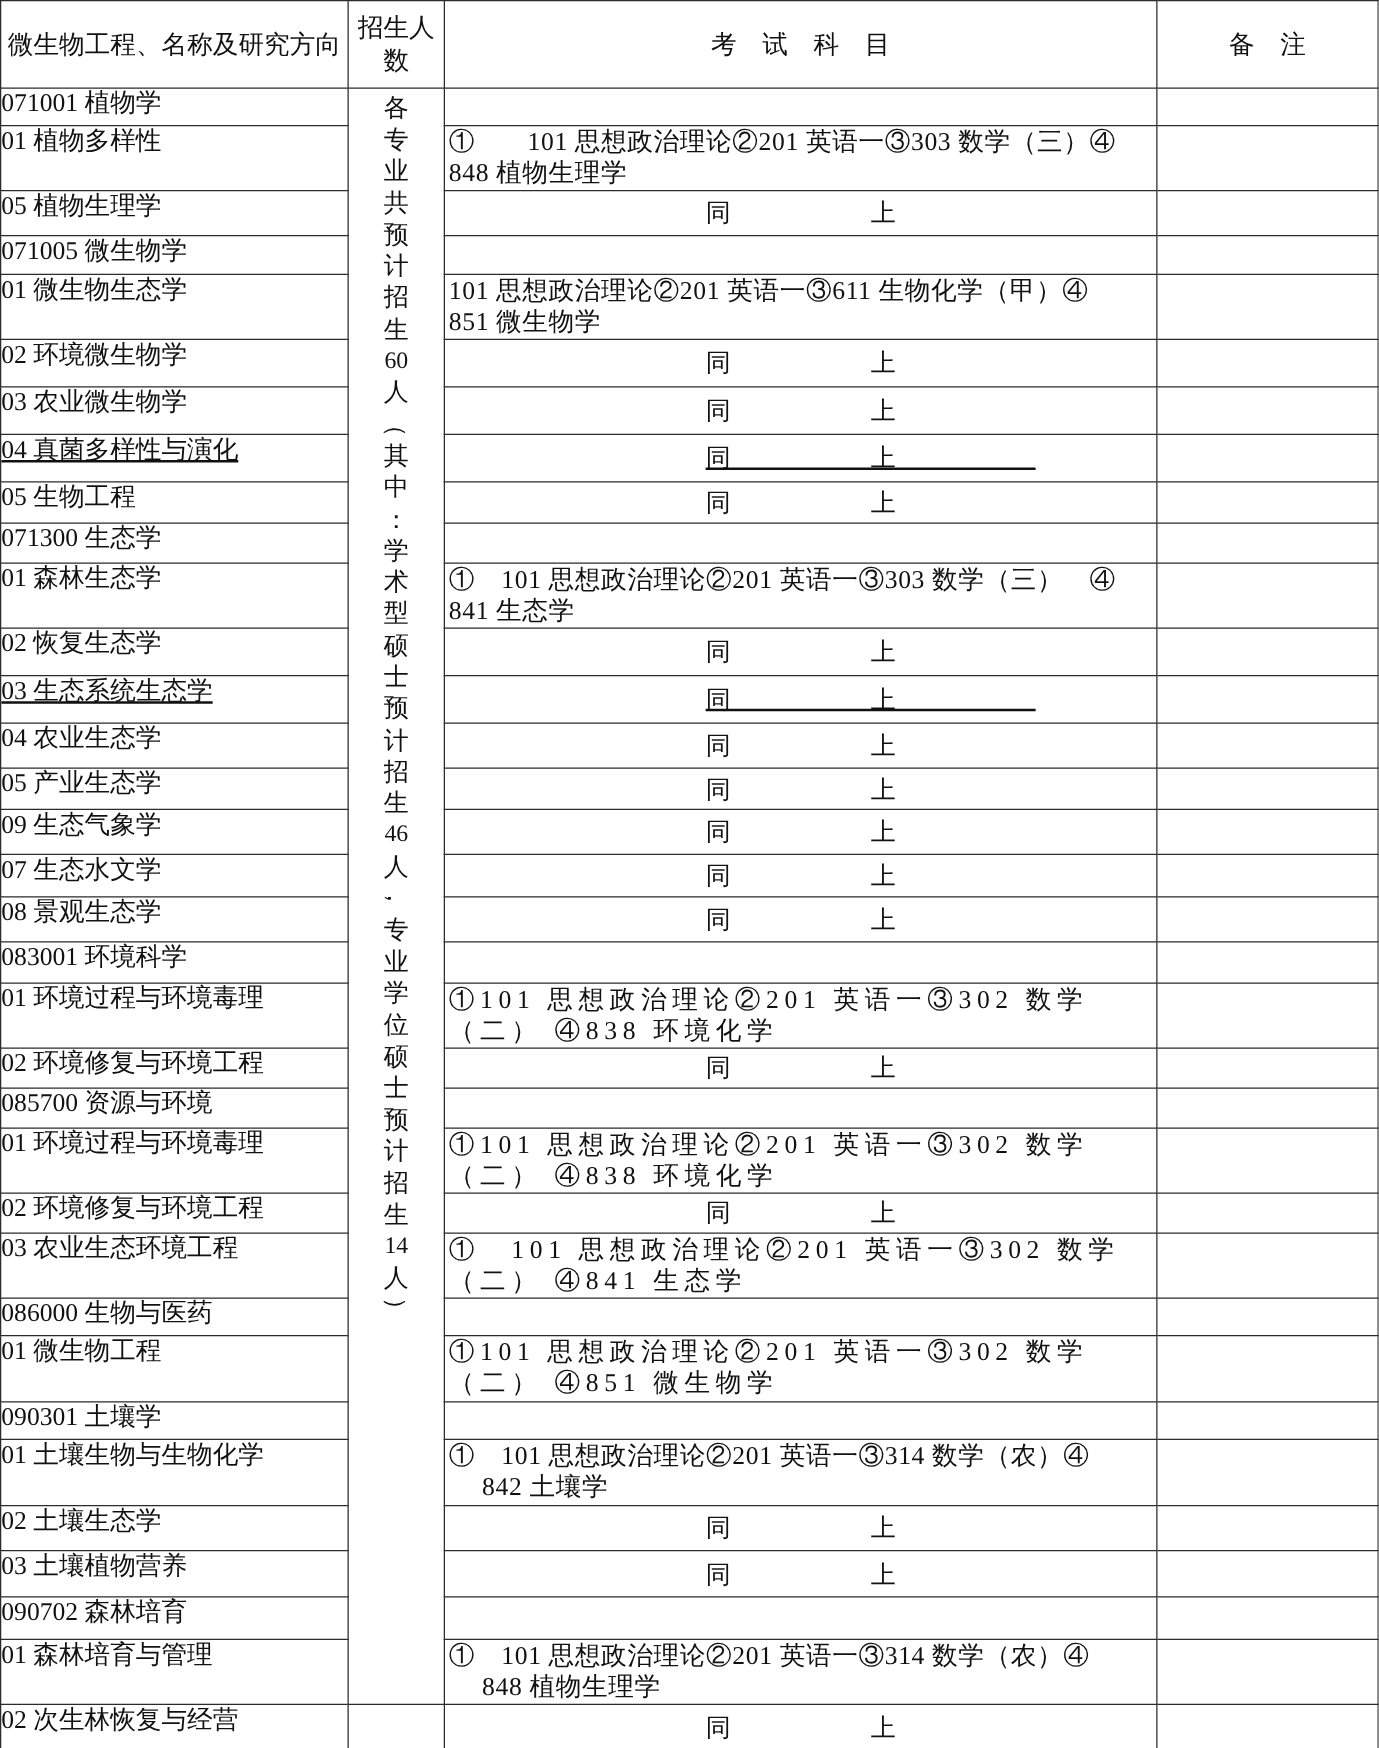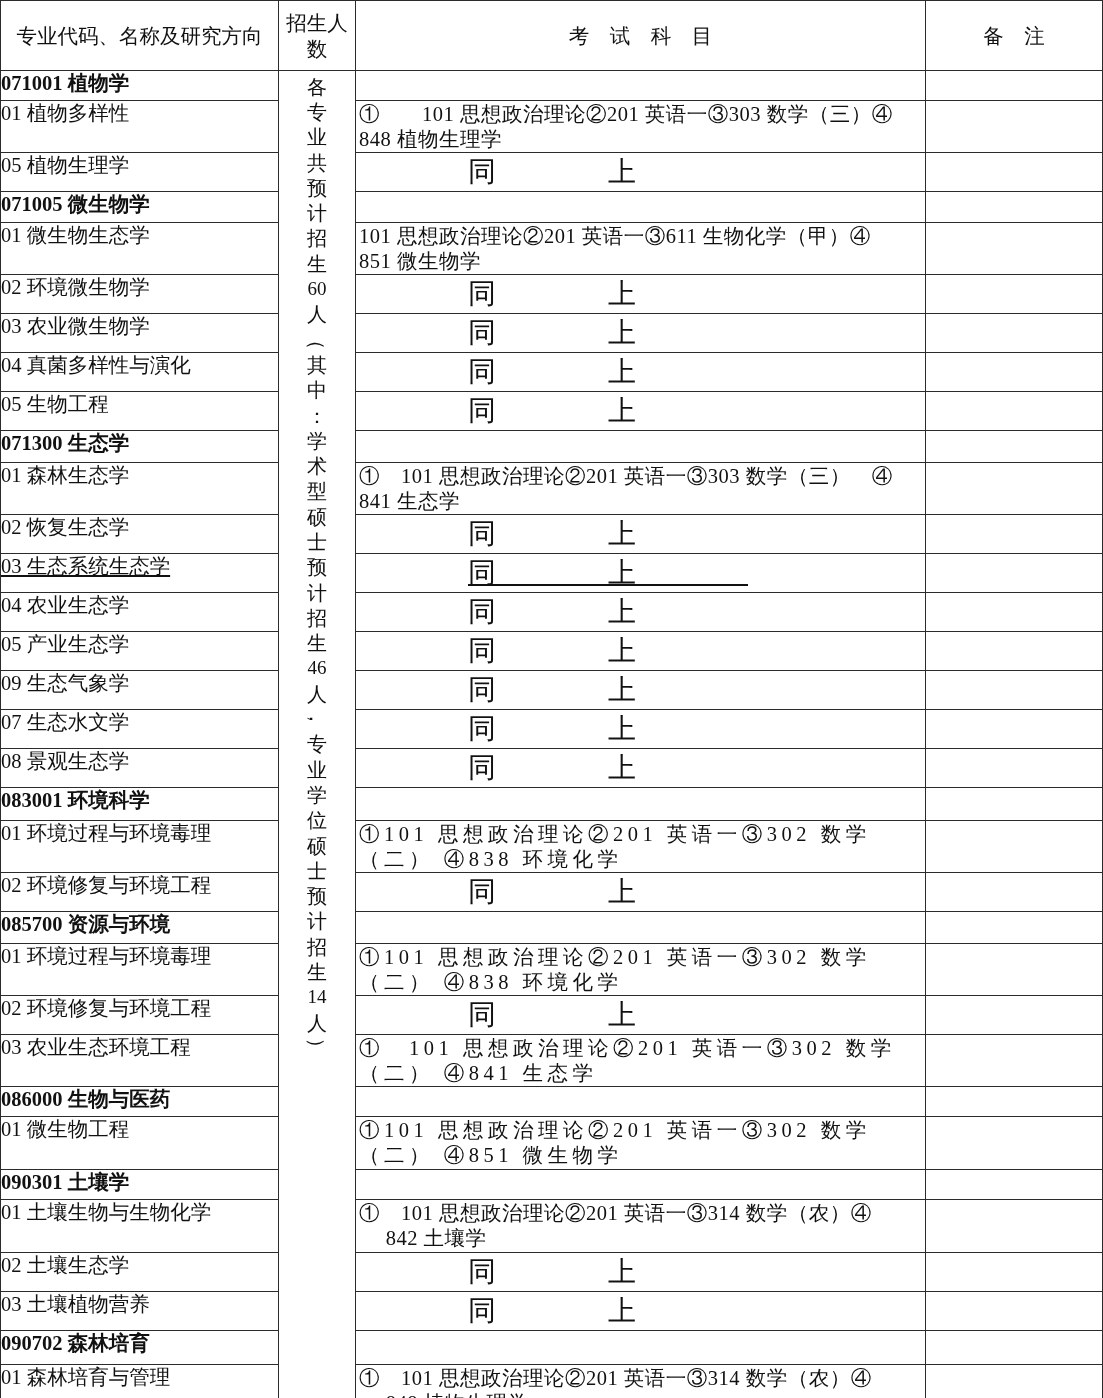--- a/index.html
+++ b/index.html
@@ -29,21 +29,21 @@
   }
   th.h2{padding:0 15px;}
   
   td.c1{
     font-size:20.5px;
     vertical-align:top;
     padding:4px 2px 0 4px;
     line-height:25px;
     white-space:nowrap;
   }
-  td.c1.sec{font-weight:bold;}
+  td.c1.sec{font-weight:normal;}
   
   td.c2tall{vertical-align:top;}
   .vert{
     padding-top:3px;
     display:flex;
     flex-direction:column;
     align-items:center;
   }
   .vtok{
     height:25.3px;
@@ -59,41 +59,41 @@
   td.c3{vertical-align:top;}
   td.c3.exam{
     font-size:20.5px;
     line-height:25px;
     letter-spacing:0.5px;
     padding:1px 2px 0 3px;
     white-space:pre-wrap;
   }
   td.c3.exam.spread{letter-spacing:4.5px;}
   td.c3.same{
-    font-size:28px;
+    font-size:20px;
     vertical-align:middle;
-    text-align:left;
+    text-align:center;
     letter-spacing:112px;
     padding-left:112px;
     white-space:nowrap;
   }
 </style>
 </head>
 <body>
 
 <table class="adm">
   <colgroup>
     <col style="width:278px">
     <col style="width:77px">
     <col style="width:570px">
     <col style="width:177px">
   </colgroup>
   <thead>
     <tr style="height:70px">
-      <th class="h1">专业代码、名称及研究方向</th>
+      <th class="h1">微生物工程、名称及研究方向</th>
       <th class="h2">招生人数</th>
       <th class="h3">考　试　科　目</th>
       <th class="h4">备　注</th>
     </tr>
   </thead>
   <tbody id="tbody">
       <tr style="height: 30px;">
         <td class="c1 sec">071001 植物学</td>
         <td rowspan="33" class="c2tall">
           <div class="vert">
@@ -166,21 +166,21 @@
       <tr style="height: 38px;">
         <td class="c1 sub">02 环境微生物学</td>
         <td class="c3 same">同上</td>
         <td class="c4"></td>
       </tr>
       <tr style="height: 38px;">
         <td class="c1 sub">03 农业微生物学</td>
         <td class="c3 same">同上</td>
         <td class="c4"></td>
       </tr>
-      <tr style="height: 38px;">
+      <tr style="height: 38px; text-decoration: underline;">
         <td class="c1 sub">04 真菌多样性与演化</td>
         <td class="c3 same">同上</td>
         <td class="c4"></td>
       </tr>
       <tr style="height: 33px;">
         <td class="c1 sub">05 生物工程</td>
         <td class="c3 same">同上</td>
         <td class="c4"></td>
       </tr>
       <tr style="height: 32px;">

